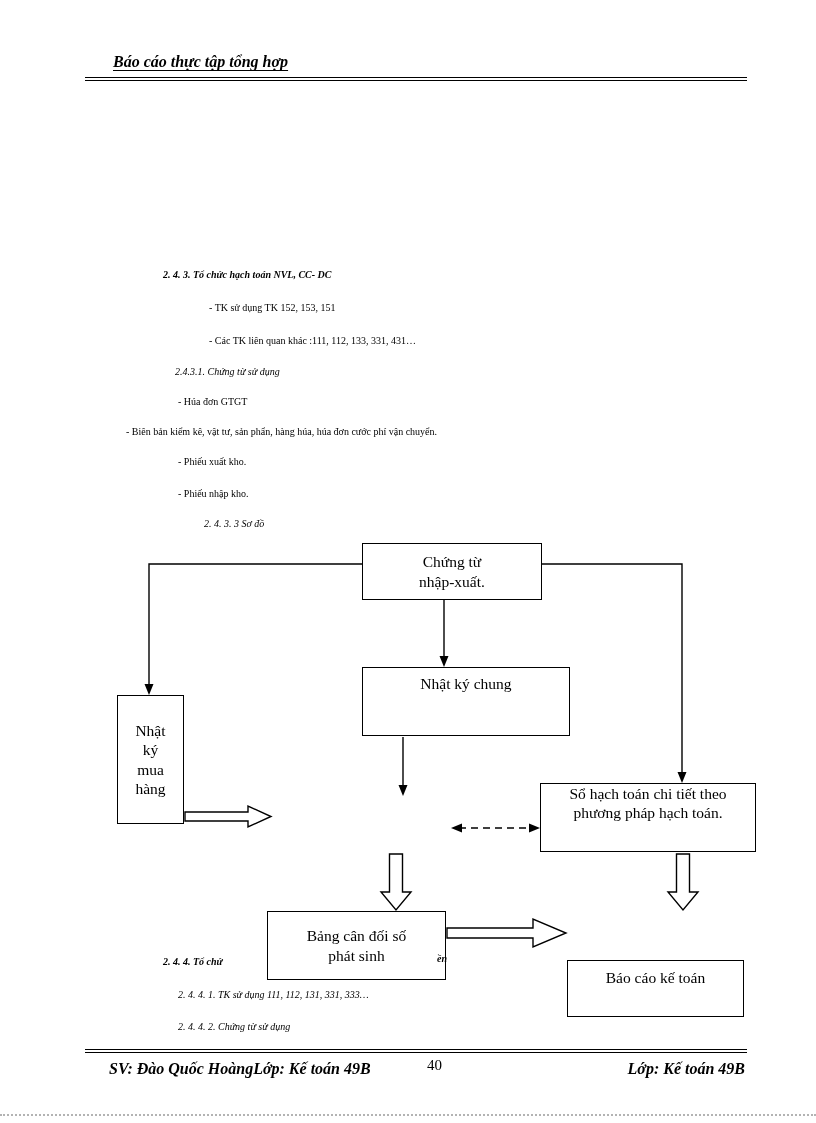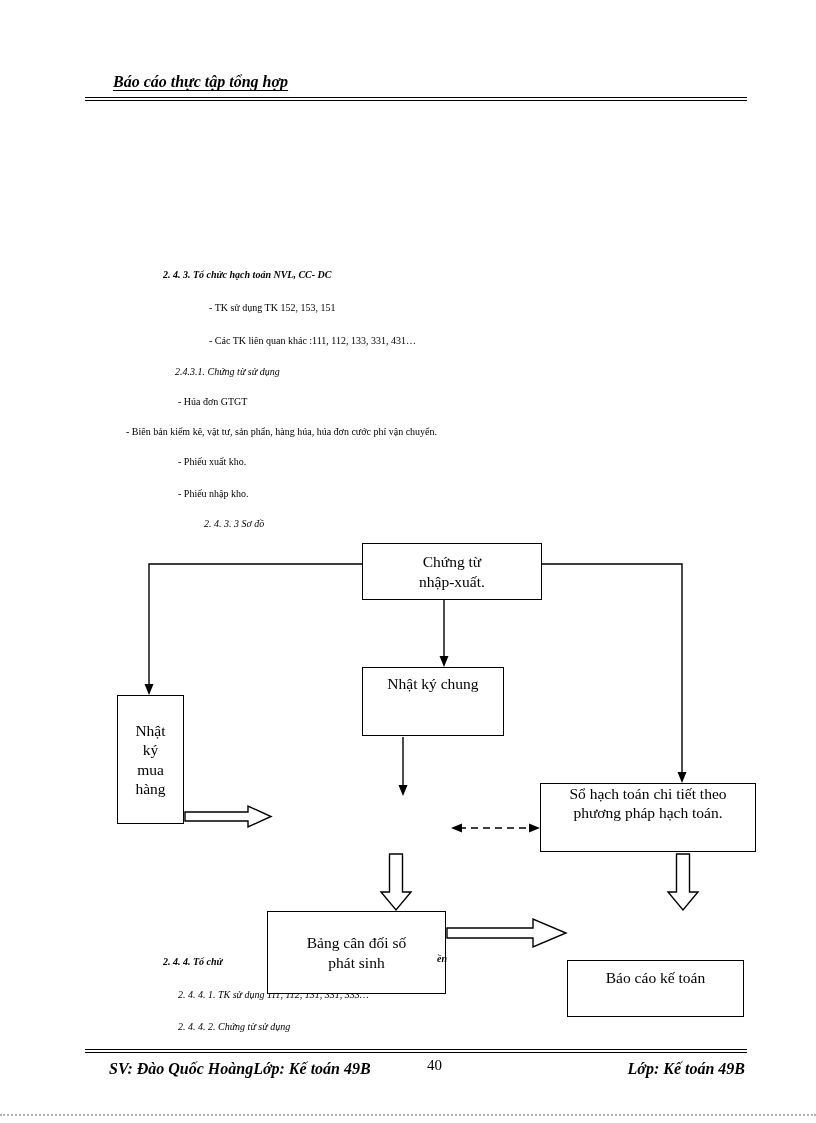--- a/index.html
+++ b/index.html
@@ -8,21 +8,21 @@
     width:816px;height:1123px;
     background:#fff;
     font-family:"Liberation Serif","DejaVu Serif",serif;
     color:#000;
     overflow:hidden;
   }
   
   .header{
     position:absolute;left:85px;top:45px;width:662px;
     border-bottom:4px double #000;
-    padding-bottom:24px;
+    padding-bottom:4px;
     font-size:16px;font-weight:bold;font-style:italic;
   }
   .header .hleft{position:absolute;left:28px;bottom:6px;text-decoration:underline;text-underline-offset:3px;}
   .header .hright{position:absolute;right:2px;bottom:6px;text-decoration:underline;text-underline-offset:3px;}
   .header{height:28px;}
   .footer{
     position:absolute;left:85px;top:1049px;width:662px;height:34px;
     border-top:4px double #000;
   }
   .footer .fleft{position:absolute;left:3px;top:7px;font-size:16px;font-weight:bold;font-style:italic;margin-left:21px;}
@@ -53,25 +53,25 @@
   .connectors{position:absolute;left:0;top:0;z-index:1;}
   .box{
     position:absolute;z-index:2;
     background:#fff;border:1.5px solid #000;
     display:flex;align-items:center;justify-content:center;
     text-align:center;font-size:15.5px;line-height:1.25;
     white-space:pre-line;box-sizing:border-box;
   }
   .box.top-align{align-items:flex-start;}
   #b-chungtu{left:362px;top:543px;width:180px;height:57px;}
-  #b-nhatkychung{left:362px;top:667px;width:142px;height:69px;padding-top:6px;}
+  #b-nhatkychung{left:362px;top:667px;width:208px;height:69px;padding-top:6px;}
   #b-nhatkymuahang{left:117px;top:695px;width:67px;height:129px;}
   #b-socai{left:273px;top:796px;width:176px;height:57px;}
   #b-sohachtoan{left:540px;top:783px;width:216px;height:69px;padding-top:0;}
-  #b-bangcandoi{left:267px;top:911px;width:179px;height:83px;}
+  #b-bangcandoi{left:267px;top:911px;width:179px;height:69px;}
   #b-baocao{left:567px;top:960px;width:177px;height:57px;padding-top:7px;}
 </style>
 </head>
 <body>
 
 <div class="page">
 
   <div class="header">
     <span class="hleft">Báo cáo thực tập tổng hợp</span>
   </div>

